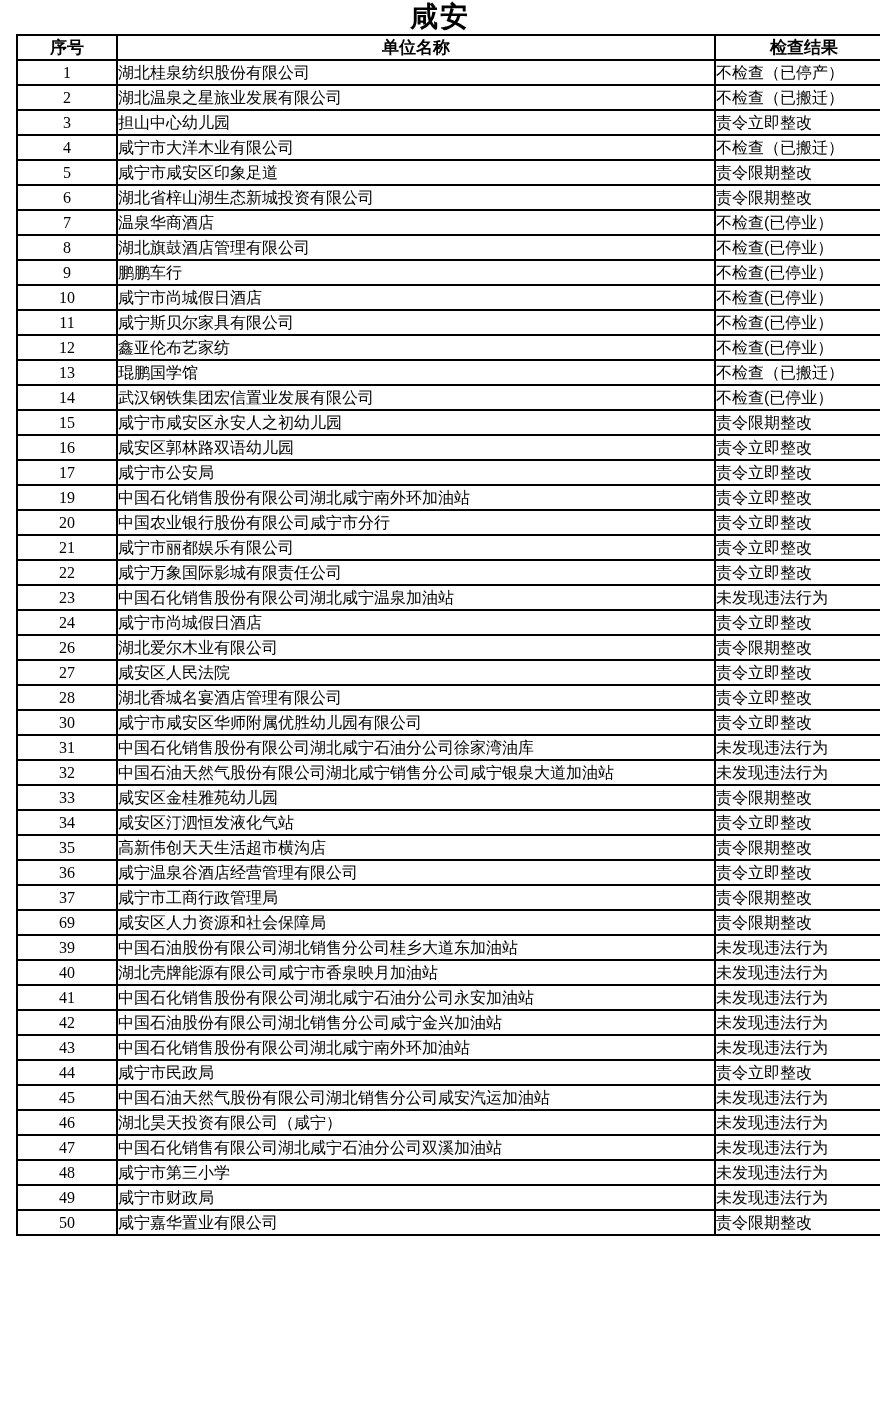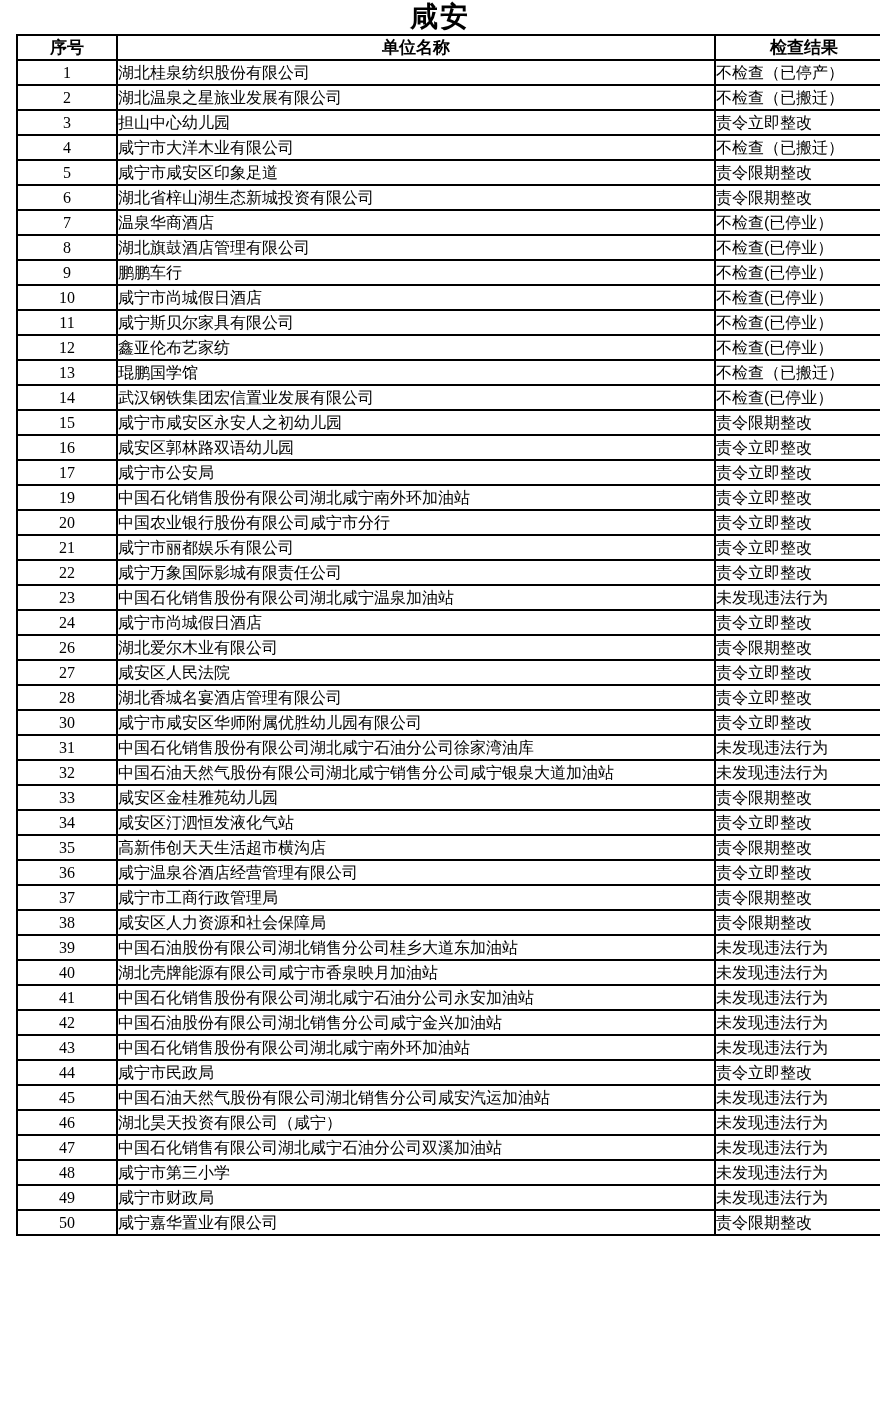--- a/index.html
+++ b/index.html
@@ -285,21 +285,21 @@
     <td class="cell-result">责令立即整改</td>
   </tr>
 
   <tr>
     <td class="cell-no">37</td>
     <td class="cell-name">咸宁市工商行政管理局</td>
     <td class="cell-result">责令限期整改</td>
   </tr>
 
   <tr>
-    <td class="cell-no">38</td>
+    <td class="cell-no">69</td>
     <td class="cell-name">咸安区人力资源和社会保障局</td>
     <td class="cell-result">责令限期整改</td>
   </tr>
 
   <tr>
     <td class="cell-no">39</td>
     <td class="cell-name">中国石油股份有限公司湖北销售分公司桂乡大道东加油站</td>
     <td class="cell-result">未发现违法行为</td>
   </tr>
 

